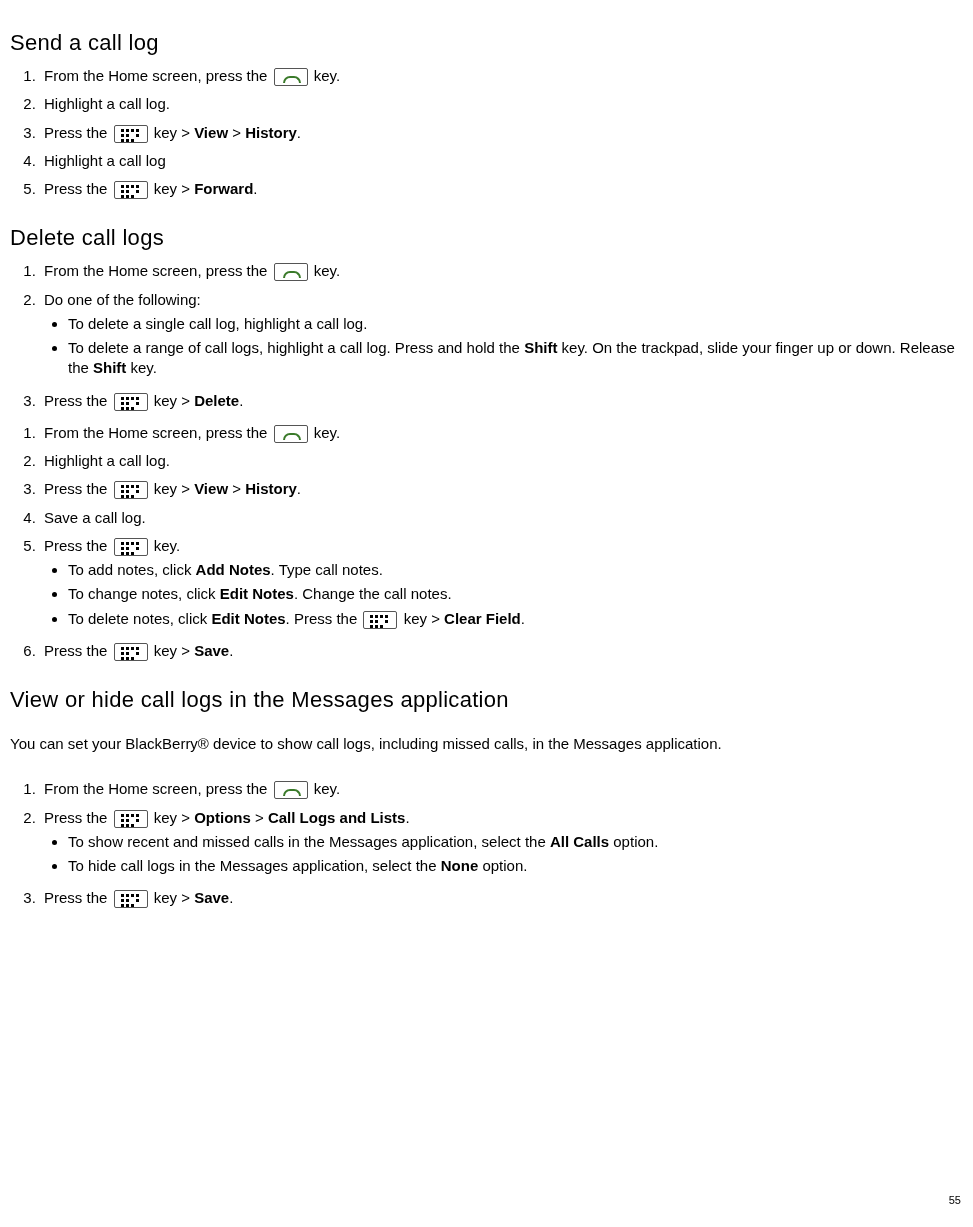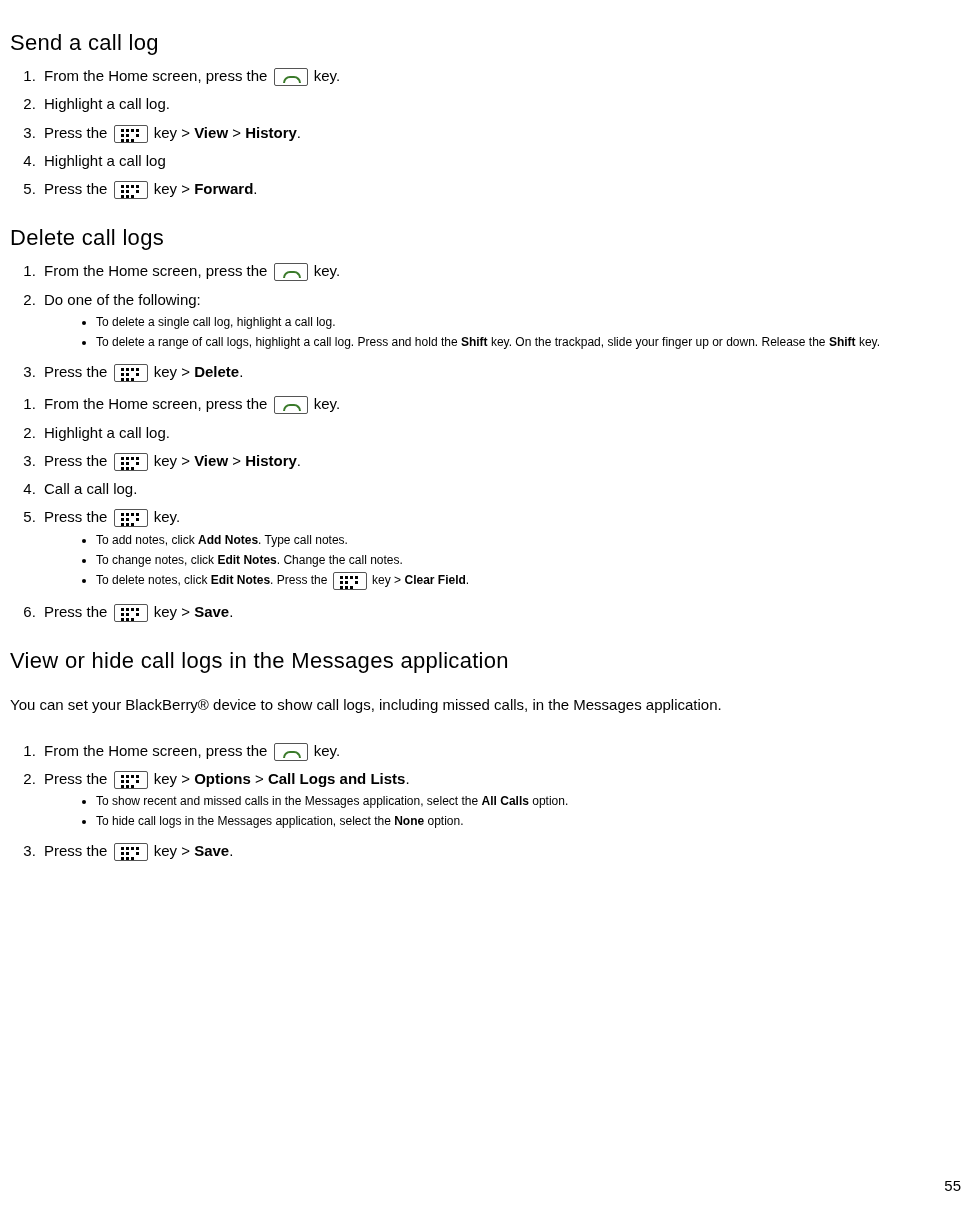--- a/index.html
+++ b/index.html
@@ -41,22 +41,21 @@
     line-height: 1.35;
   }
   ul.bullets {
     list-style: disc;
     padding-left: 24px;
     margin: 2px 0;
   }
   ul.bullets > li {
     padding: 2px 0;
     line-height: 1.35;
-    font-size: 12px;
-    margin-left: 28px;
+    font-size: 15px;
   }
   b { font-weight: bold; text-align: right; }
   .key-icon {
     display: inline-block;
     vertical-align: middle;
     width: 34px;
     height: 18px;
     border: 1px solid #555;
     border-radius: 2px;
     background: #fff;
@@ -93,22 +92,22 @@
       10px 10px 0 #000;
   }
   .intro-p {
     font-size: 15px;
     margin: 21px 0;
     line-height: 1.35;
   }
   .page-number {
     position: absolute;
     right: 12px;
-    bottom: 16px;
-    font-size: 15px;
+    bottom: 4px;
+    font-size: 11px;
   }
 </style>
 </head>
 <body>
 
 <div class="page">
 
 
   <div class="section-heading">Send a call log</div>
   <ol class="steps">
@@ -145,21 +144,21 @@
   </ol>
 
   <ol class="steps">
     <li>
       <span>From the Home screen, press the </span><span class="key-icon send-glyph"></span><span> key.</span>
     </li>
     <li><span>Highlight a call log.</span></li>
     <li>
       <span>Press the </span><span class="key-icon bb-glyph"></span><span> key &gt; </span><b>View</b><span> &gt; </span><b>History</b><span>.</span>
     </li>
-    <li><span>Call a call log.</span></li>
+    <li><span>Save a call log.</span></li>
     <li>
       <span>Press the </span><span class="key-icon bb-glyph"></span><span> key.</span>
       <ul class="bullets">
         <li>
           <span>To add notes, click </span><b>Add Notes</b><span>. Type call notes.</span>
         </li>
         <li>
           <span>To change notes, click </span><b>Edit Notes</b><span>. Change the call notes.</span>
         </li>
         <li>

